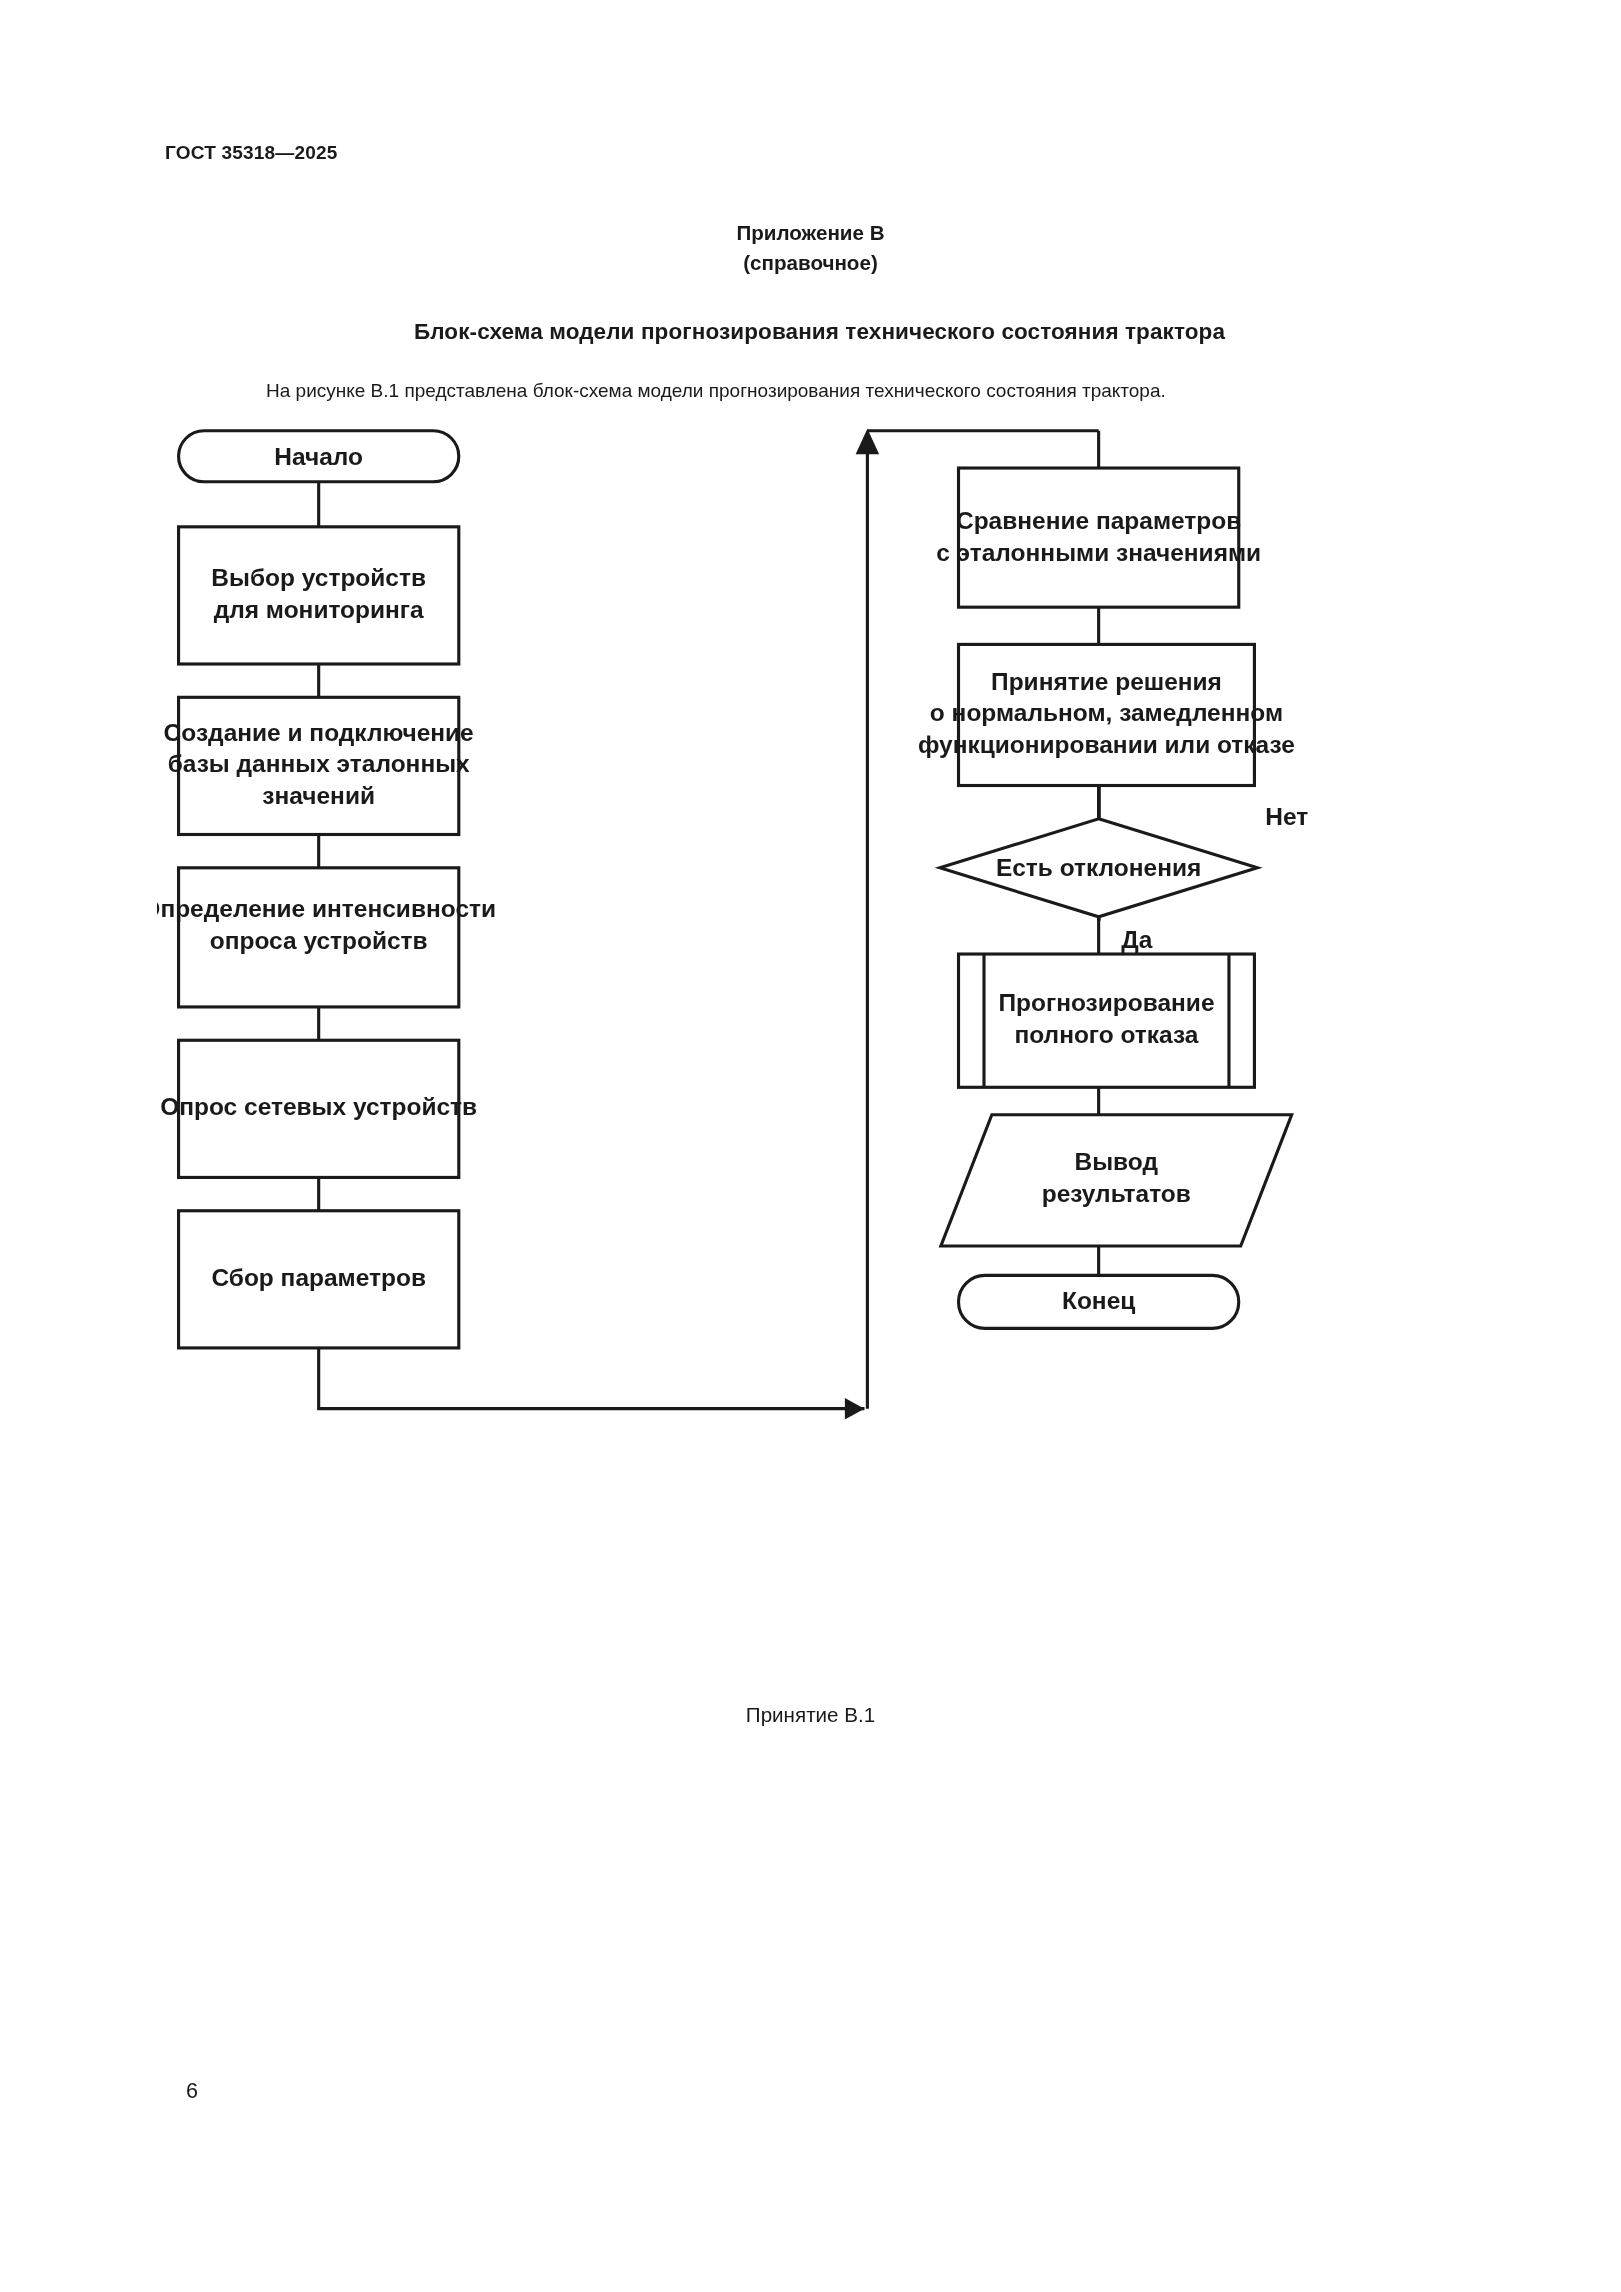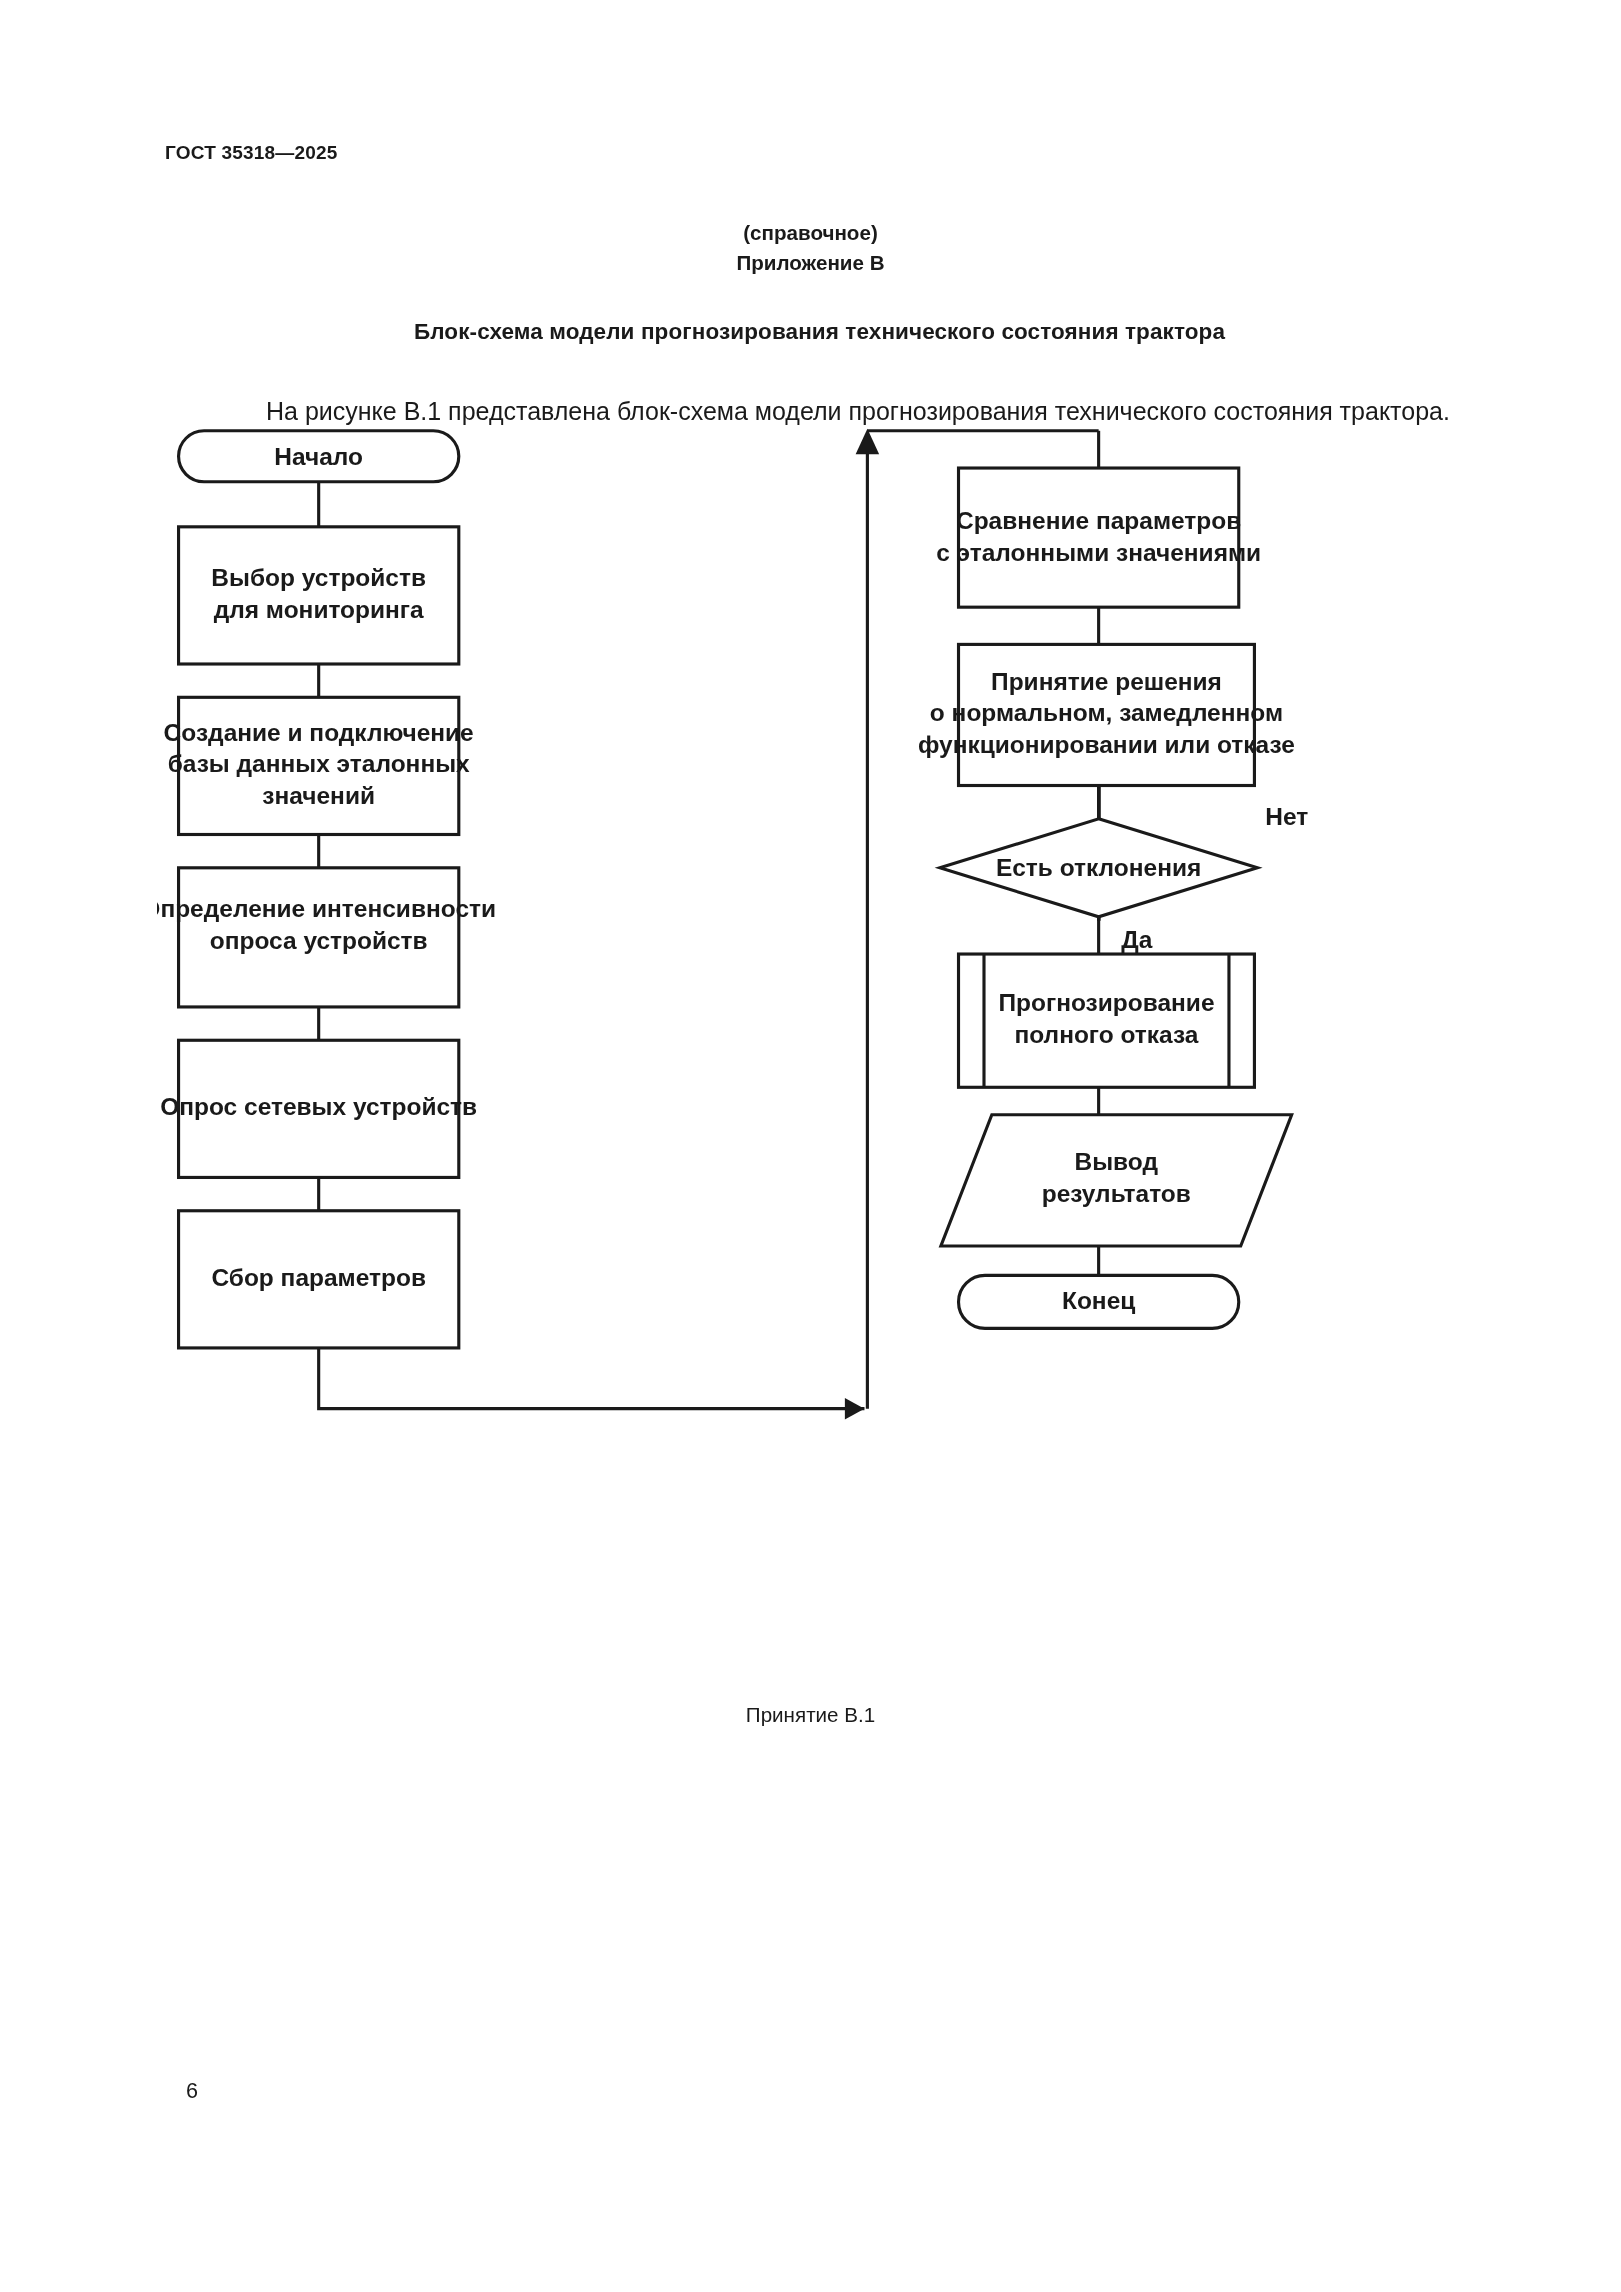--- a/index.html
+++ b/index.html
@@ -53,23 +53,22 @@
     font-weight: bold;
     letter-spacing: 0.1px;
     padding-left: 18px;
   }
 
   .intro-par {
     position: absolute;
     left: 266px;
     top: 377px;
     width: 1196px;
-    font-size: 25px;
+    font-size: 19px;
     line-height: 1.5;
-    margin-top: 16px;
   }
 
   .figure-wrap {
     position: absolute;
     left: 157px;
     top: 421px;
     width: 1313px;
     height: 1264px;
   }
   .figure-wrap svg {
@@ -125,22 +124,22 @@
   }
 </style>
 </head>
 <body>
 
 <div class="page">
 
   <div class="doc-header">ГОСТ 35318—2025</div>
 
   <div class="annex-block">
+    <div>Приложение В</div>
     <div>(справочное)</div>
-    <div>Приложение В</div>
   </div>
 
   <div class="section-title">Блок-схема модели прогнозирования технического состояния трактора</div>
 
   <div class="intro-par">На рисунке В.1 представлена блок-схема модели прогнозирования технического состояния трактора.</div>
 
   <div class="figure-wrap">
     <svg viewBox="0 0 1340 1290" xmlns="http://www.w3.org/2000/svg">
 
       <line class="flow-line" x1="165" y1="62" x2="165" y2="108"></line>

